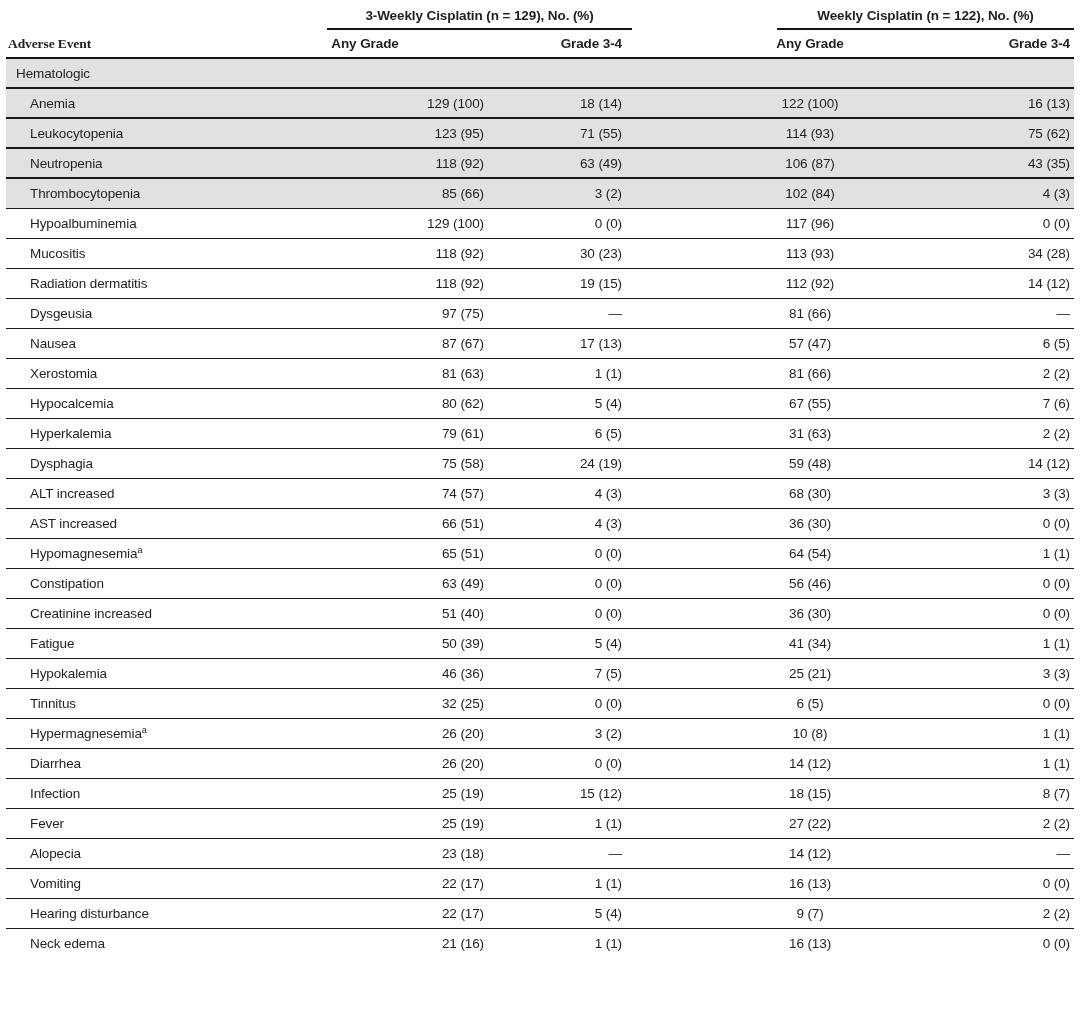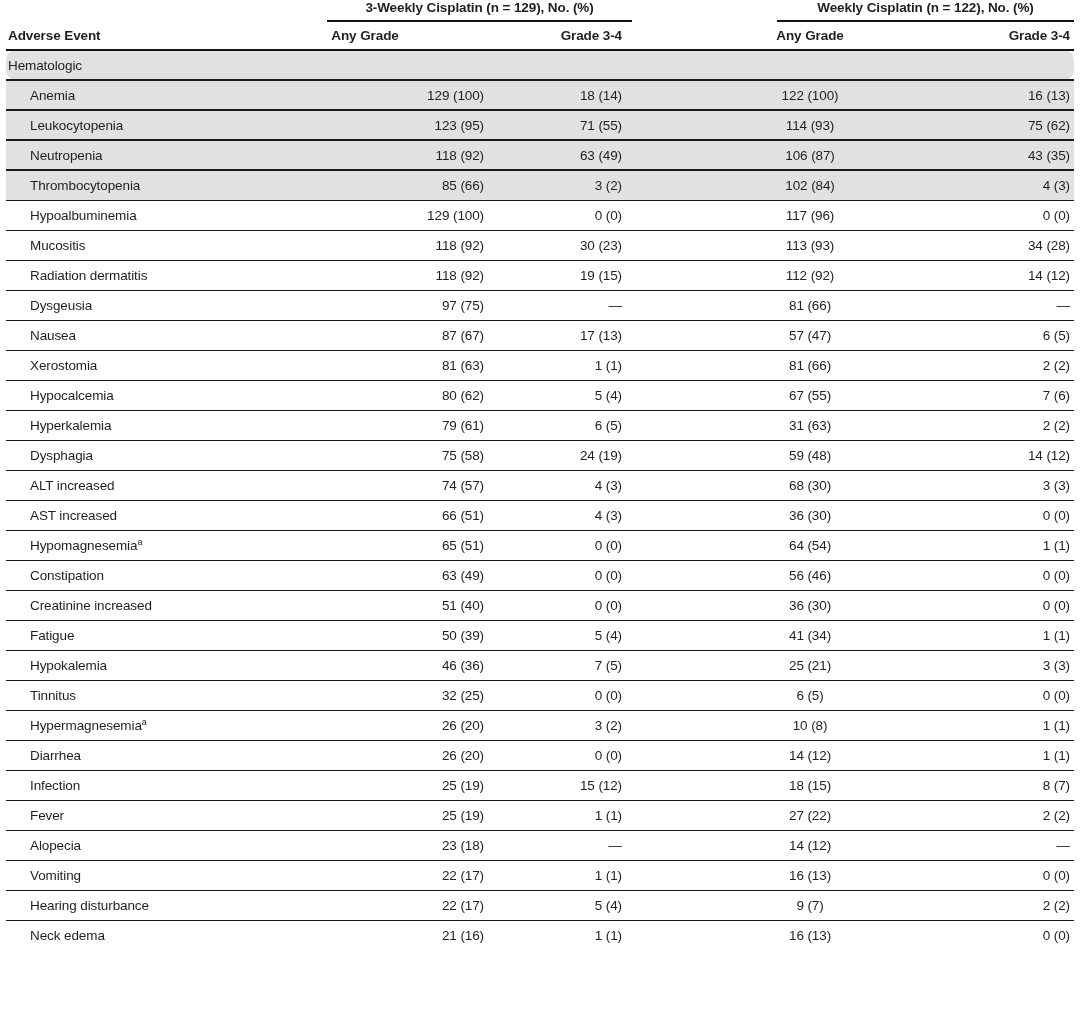--- a/index.html
+++ b/index.html
@@ -23,49 +23,49 @@
   col.c4 { width: 300px; }
   col.c5 { width: 142px; }
 
   thead th {
     font-weight: bold;
     font-size: 13.5px;
     letter-spacing: -0.1px;
     padding: 0;
     vertical-align: middle;
   }
-  tr.group-row th { height: 22px; vertical-align: bottom; }
+  tr.group-row th { height: 30px; vertical-align: bottom; }
   .group-label {
     border-bottom: 2.5px solid #141414;
     padding-bottom: 5px;
     text-align: center;
     white-space: nowrap;
   }
   th.group-1 .group-label { margin-left: 81px; }
   th.group-2 .group-label { margin-left: 145px; }
 
   tr.colhead-row th { height: 27px; border-bottom: 2.5px solid #141414; }
-  th.ae-head { text-align: left; padding-left: 2px; }
+  th.ae-head { text-align: left; padding-left: 2px; font-family: Liberation Serif, serif; }
   th.h-c2 { text-align: center; }
   th.h-c3 { text-align: right; padding-right: 10px; }
   th.h-c4 { text-align: center; padding-left: 56px; }
   th.h-c5 { text-align: right; padding-right: 4px; }
 
   tbody tr { height: 30px; }
   tbody td {
     font-size: 13.5px;
     letter-spacing: -0.1px;
     border-top: 1.4px solid #1a1a1a;
     padding: 0;
     white-space: nowrap;
     overflow: hidden;
   }
   tr.shaded td { background: #e1e1e1; border-top-width: 2px; }
   tr.section-row td { border-top-width: 2px; }
-  td.section-title { padding-left: 2px; border-radius: 10px; }
+  td.section-title { padding-left: 10px; }
   td.event-cell { padding-left: 24px; }
   td.v0 { text-align: right; }
   td.v1 { text-align: right; padding-right: 10px; }
   td.v2 { text-align: center; padding-left: 56px; }
   td.v3 { text-align: right; padding-right: 4px; }
   sup { font-size: 9px; line-height: 0; }
 </style>
 </head>
 <body>
 

